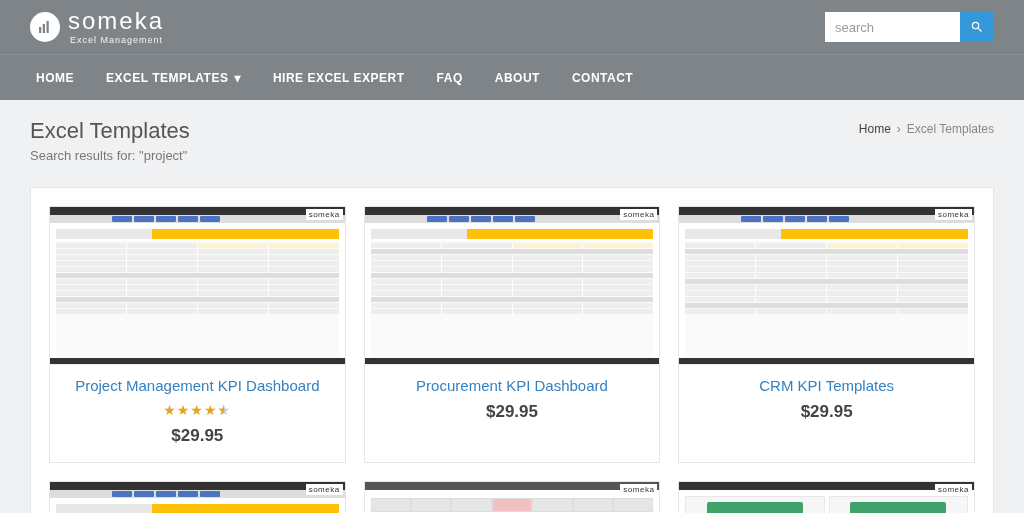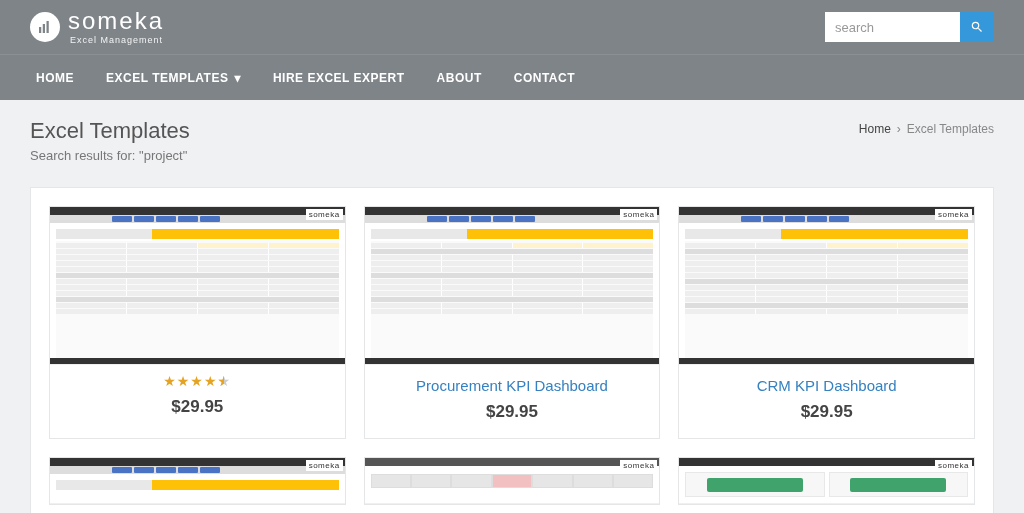--- a/index.html
+++ b/index.html
@@ -86,20 +86,21 @@
   </div>
 </div>
 
 <div class="nav">
   <a>HOME</a>
   <a>
       <span>EXCEL TEMPLATES</span>
       <span class="chev">▾</span>
     </a>
   <a>HIRE EXCEL EXPERT</a>
+  <a>FAQ</a>
   <a>ABOUT</a>
   <a>CONTACT</a>
 </div>
 
 <div class="content">
   <div class="page-header">
     <div>
       <h1 class="page-title">Excel Templates</h1>
       <div class="search-sub">Search results for: "project"</div>
     </div>
@@ -189,20 +190,21 @@
           </div>
         <div class="thumb-row">
             <div class="thumb-cell"></div>
             <div class="thumb-cell"></div>
             <div class="thumb-cell"></div>
             <div class="thumb-cell"></div>
           </div>
       </div>
       <div class="thumb-footbar"></div>
     </div>
+    <div class="card-title">Project Management KPI Dashboard</div>
     <div class="stars">
       <span class="star">★</span>
       <span class="star">★</span>
       <span class="star">★</span>
       <span class="star">★</span>
       <span class="star" style="position:relative;display:inline-block;width:14px;">
           <span style="color:#ccc;position:absolute;">★</span>
           <span style="color:#e5a323;position:absolute;overflow:hidden;width:50%;">★</span>
         </span>
     </div>
@@ -366,21 +368,21 @@
           </div>
         <div class="thumb-row">
             <div class="thumb-cell"></div>
             <div class="thumb-cell"></div>
             <div class="thumb-cell"></div>
             <div class="thumb-cell"></div>
           </div>
       </div>
       <div class="thumb-footbar"></div>
     </div>
-    <div class="card-title">CRM KPI Dashboard</div>
+    <div class="card-title">CRM KPI Templates</div>
     <div class="price">$29.95</div>
   </div>
 
   <div class="card partial">
     <div class="thumb">
       <div class="thumb-darkbar"></div>
       <div class="thumb-greybar"></div>
       <div class="thumb-someka">someka</div>
       <div class="thumb-btns">
           <div class="thumb-btn" style="background:#4a73c4"></div>

